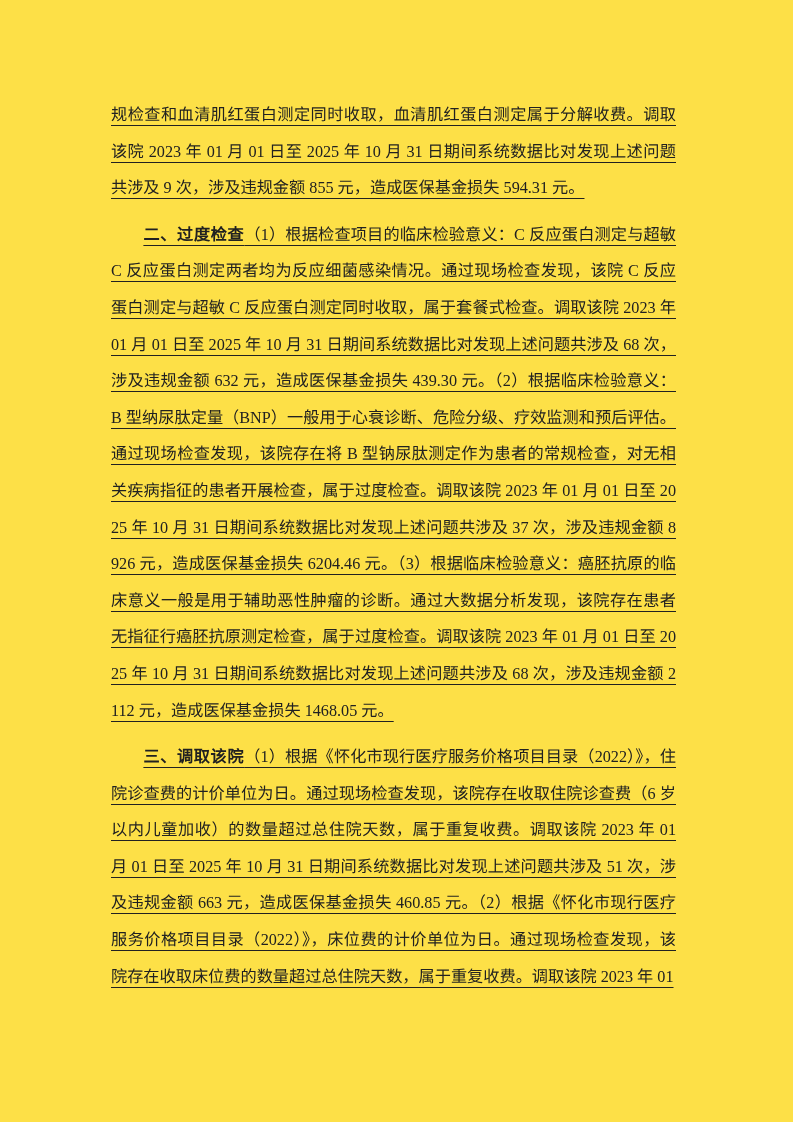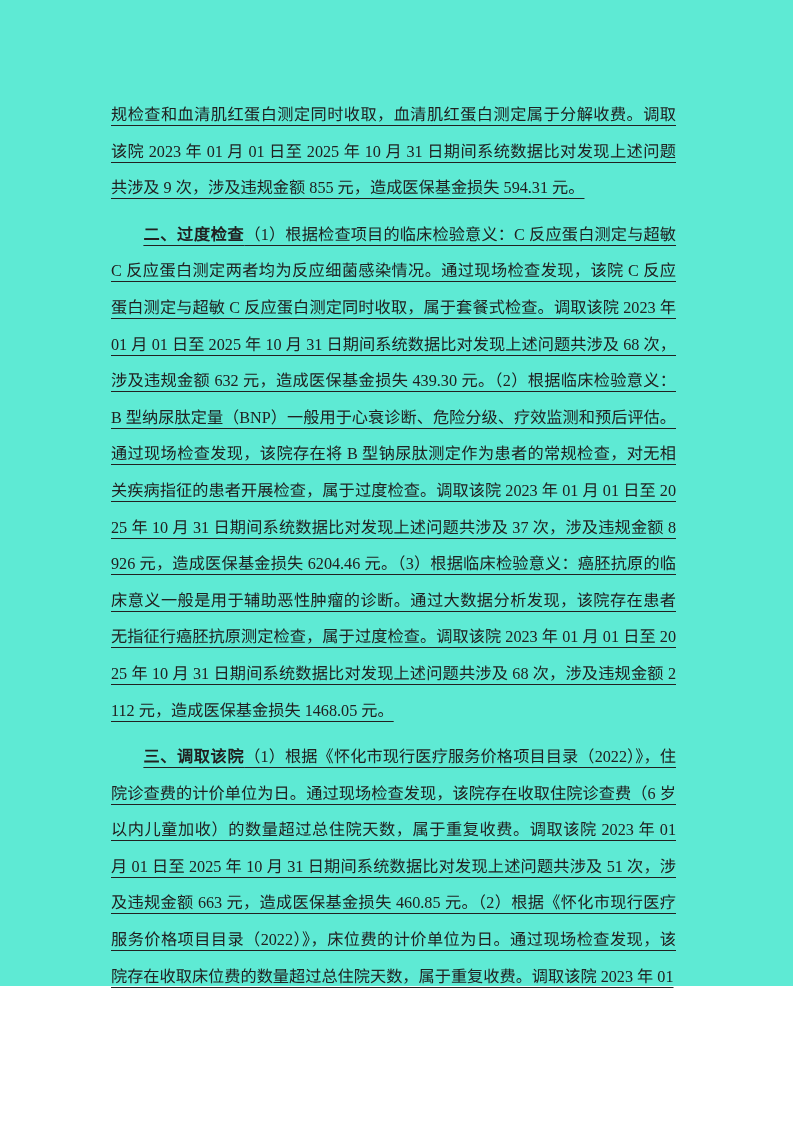--- a/index.html
+++ b/index.html
@@ -8,22 +8,22 @@
     background: #ffffff;
   }
   body {
     width: 793px;
     height: 1122px;
     overflow: hidden;
   }
   .page {
     box-sizing: border-box;
     width: 793px;
-    height: 986px;
-    background: #5eead4;
+    height: 1122px;
+    background: #fde047;
     padding: 97px 117px 0 111px;
   }
   .para {
     margin: 0 0 10px 0;
     font-family: "Liberation Serif", "DejaVu Serif", serif;
     font-size: 16.2px;
     line-height: 36.6px;
     color: #212121;
     text-align: justify;
     text-decoration: underline;

